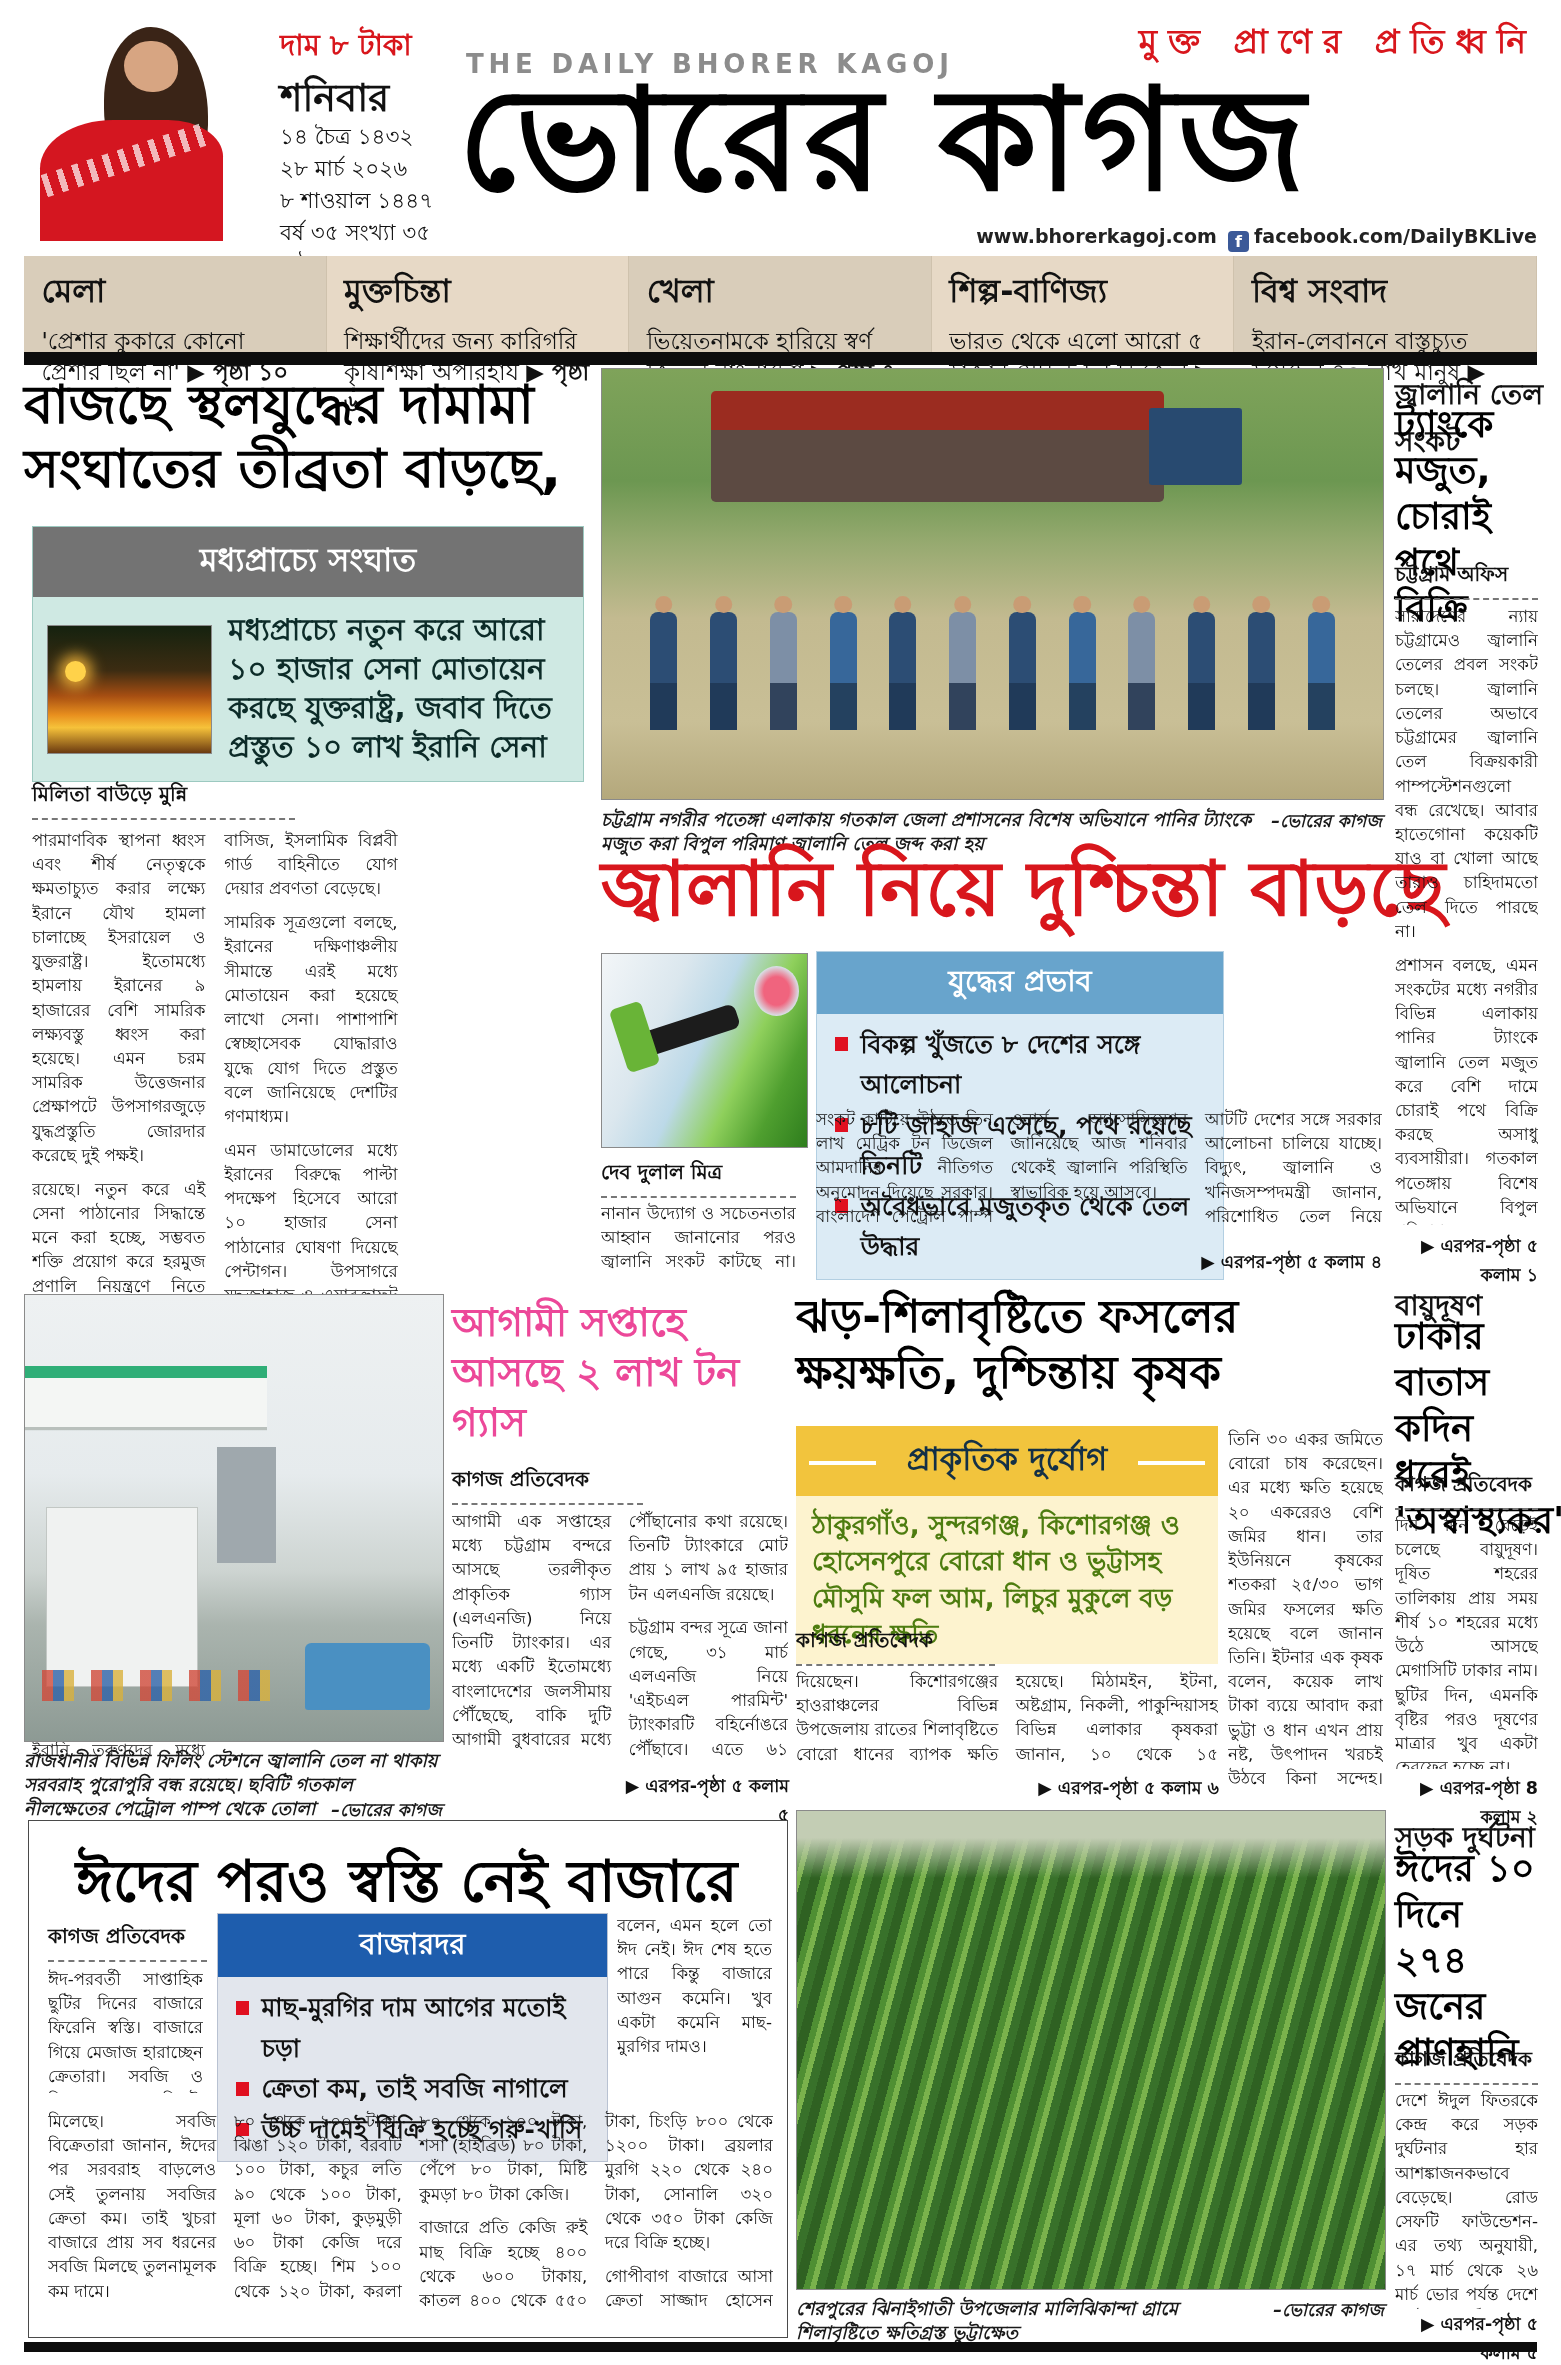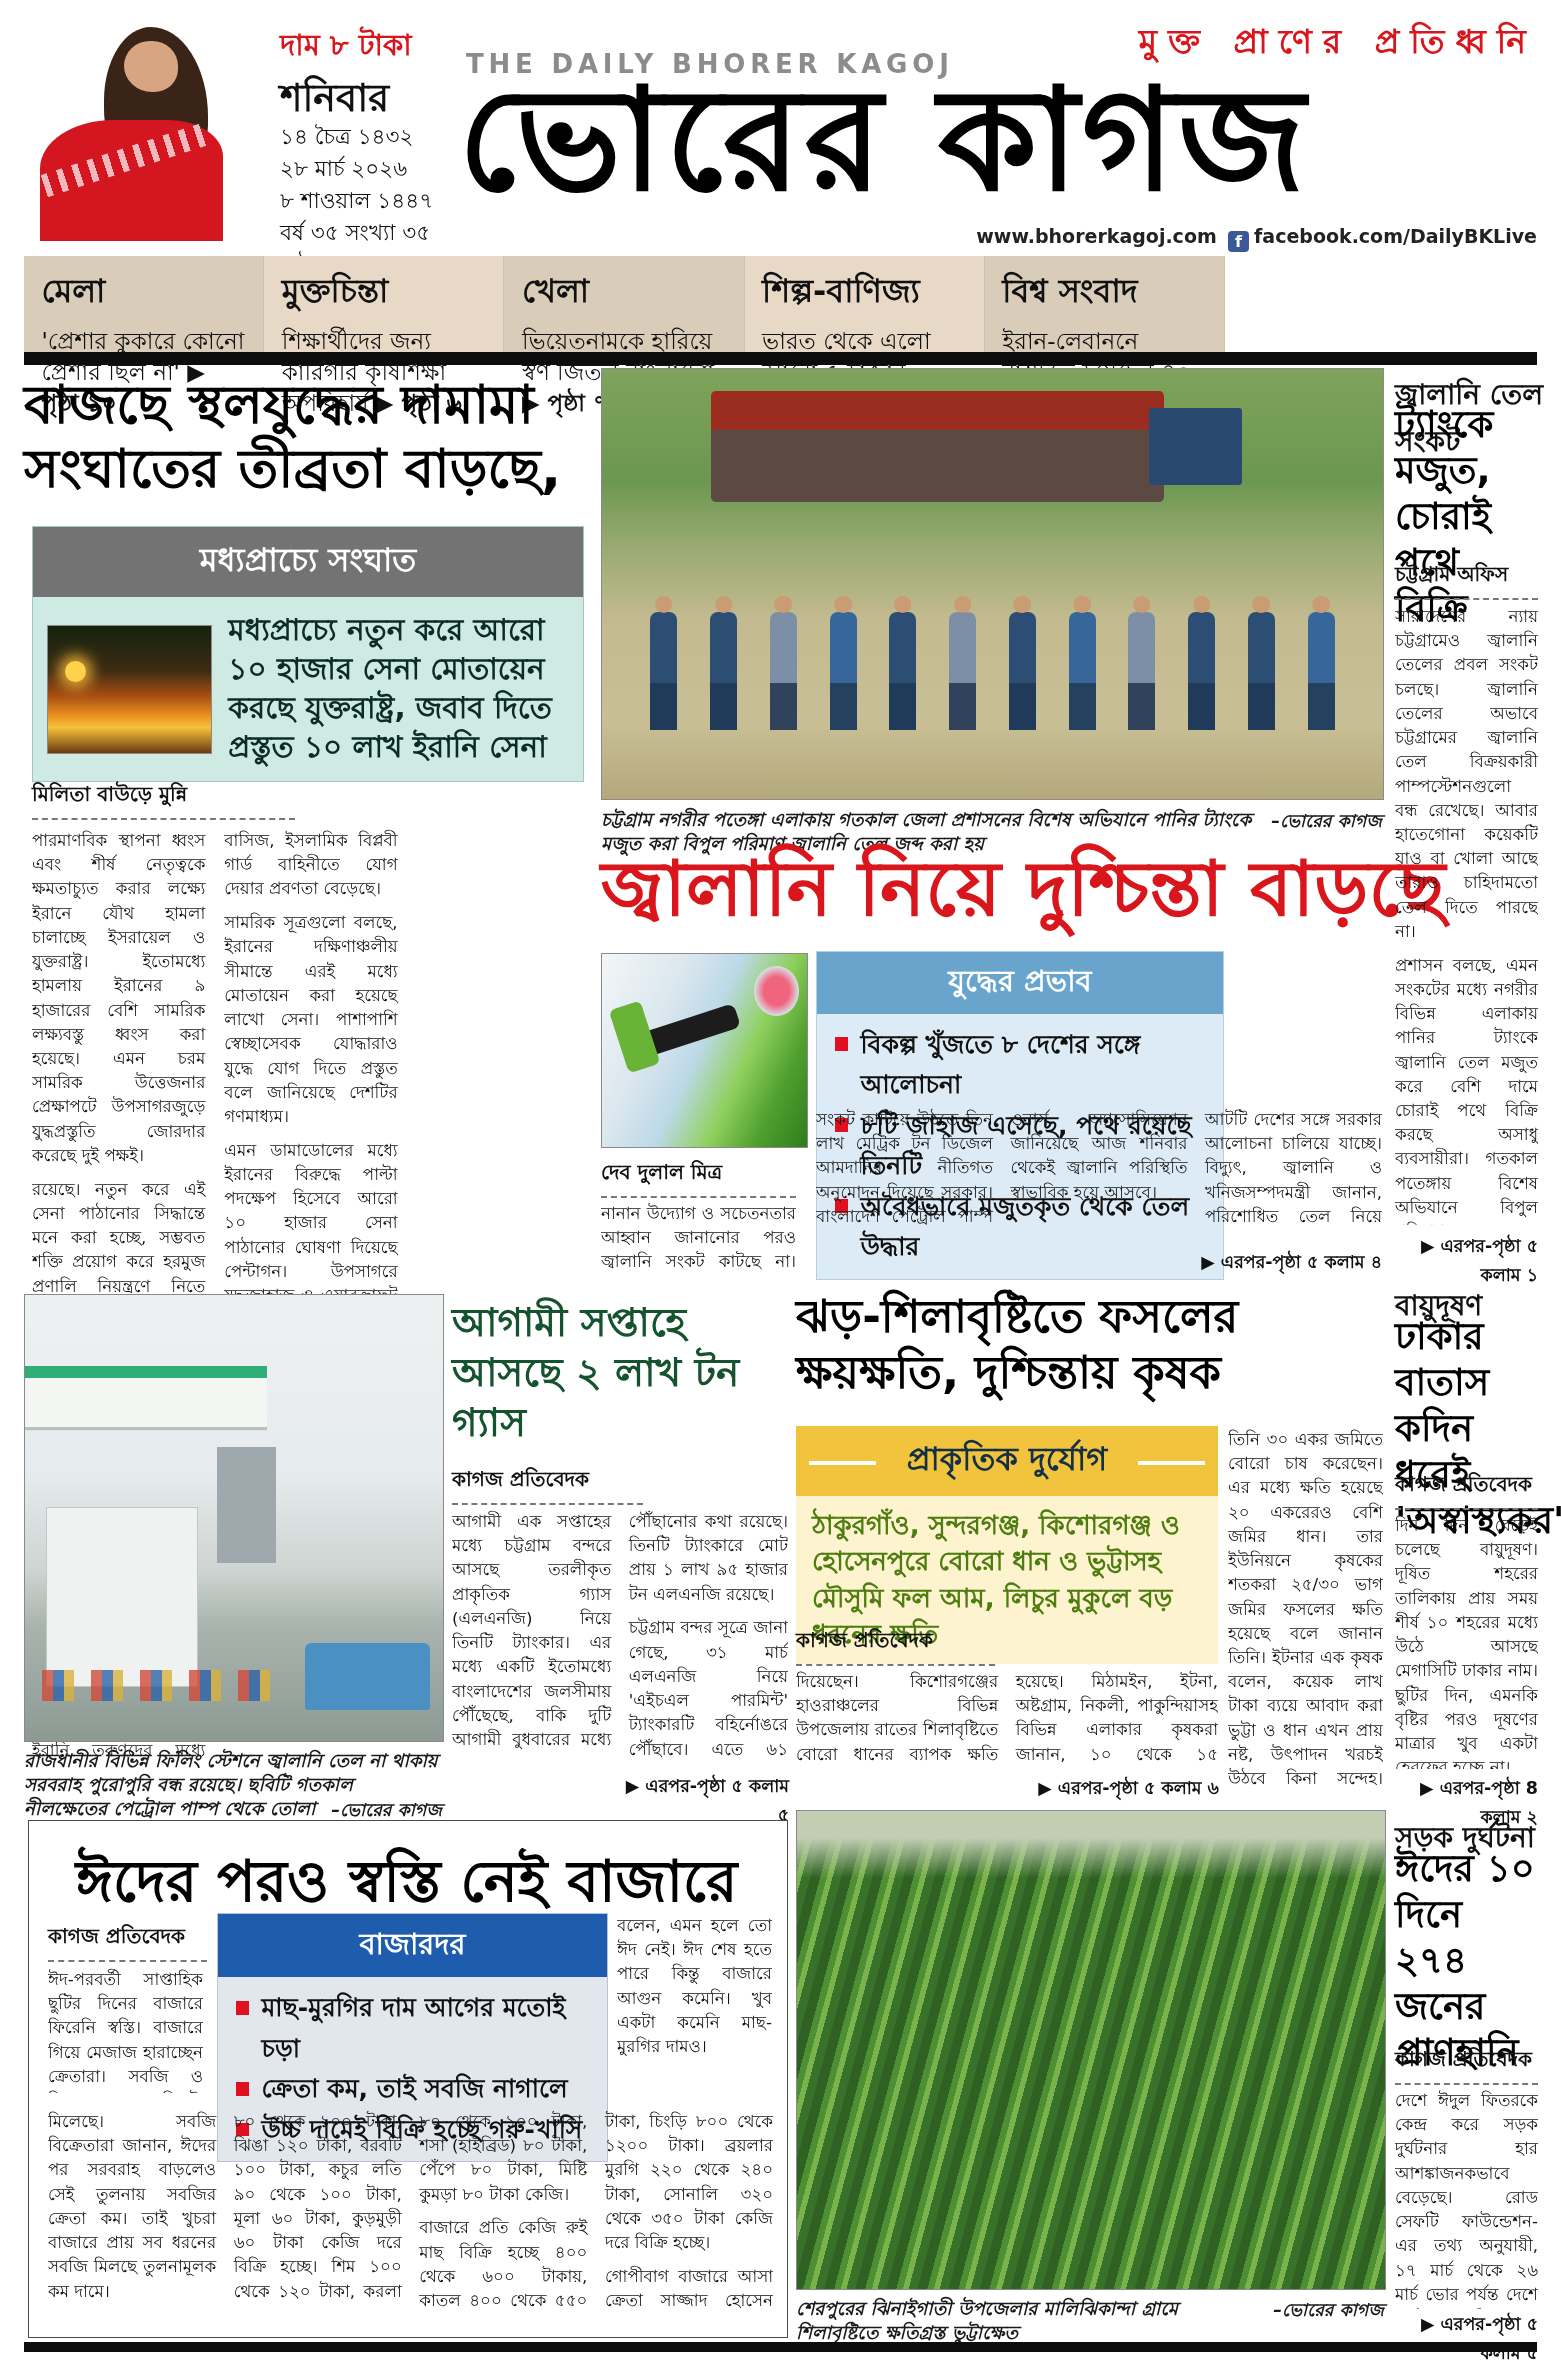--- a/index.html
+++ b/index.html
@@ -52,21 +52,21 @@
   #gold-box .box-head::before,#gold-box .box-head::after{content:"";position:absolute;top:50%;height:4px;background:#fff;width:16%;}
   #gold-box .box-head::before{left:3%;} #gold-box .box-head::after{right:3%;}
   #gold-text{font-weight:700;font-size:26px;line-height:1.4;color:#4d7c0f;padding:11px 16px;}
   #bazar-box{background:#e2e6ed;border:0.8px solid #b9c2d2;}
   #bazar-box .box-head{background:#1e5dad;font-size:29px;padding:7.2px 0;}
   #bazar-box ul.bullets li{font-size:25px;}
   
   #lead-headline{font-weight:700;font-size:53px;line-height:1.2;color:#000;}
   #fuel-headline{font-weight:700;font-size:76px;color:#d8161c;text-align:center;line-height:1.05;white-space:nowrap;}
   #storm-headline{font-weight:700;font-size:45px;line-height:1.25;color:#000;}
-  #gas-headline{font-weight:700;font-size:39px;line-height:1.28;color:#14532d;}
+  #gas-headline{font-weight:700;font-size:39px;line-height:1.28;color:#ec4899;}
   #market-headline{font-weight:700;font-size:57px;color:#000;text-align:center;}
   
   #photo-model{border:none;background:#fff;}
   .md-hair{position:absolute;left:34%;top:8%;width:42%;height:70%;background:#3a2417;border-radius:45% 55% 40% 50%;}
   .md-face{position:absolute;left:42%;top:14%;width:22%;height:22%;background:#d7a582;border-radius:50% 50% 46% 54%;}
   .md-saree{position:absolute;left:8%;top:48%;width:74%;height:52%;background:#d41620;border-radius:40% 30% 0 0;}
   .md-border{position:absolute;left:8%;top:60%;width:70%;height:10%;background:
       repeating-linear-gradient(90deg,#fff 0 6.4px,transparent 6.4px 16px);opacity:.7;transform:rotate(-18deg);}
   #photo-fire{background:linear-gradient(180deg,#15220f 0%,#3c2c12 35%,#a64e12 55%,#e88f1e 70%,#f6c23a 80%,#6b3a10 100%);}
   .fire-dot{position:absolute;left:10%;top:28%;width:21px;height:21px;border-radius:50%;background:#ffd24a;box-shadow:0 0 14.3px 6.4px rgba(255,190,60,.8);}
@@ -112,21 +112,21 @@
 <div class="abs dateline" style="left:280px;top:217px;">বর্ষ ৩৫ সংখ্যা ৩৫</div>
 <div class="abs dateline" style="left:280px;top:249px;">পৃষ্ঠা ১২</div>
 
 <div class="abs" id="slogan" style="left:916px;top:16px;width:621px;">মুক্ত প্রাণের প্রতিধ্বনি</div>
 <div class="abs" id="masthead-en" style="left:466px;top:49px;">THE DAILY BHORER KAGOJ</div>
 <div class="abs" id="masthead-bn" style="left:458px;top:68px;width:1083px;">ভোরের কাগজ</div>
 <div class="abs" id="webline" style="left:916px;top:225px;width:621px;">
   <span>www.bhorerkagoj.com</span><span class="fb-icon"></span><span>facebook.com/DailyBKLive</span>
 </div>
 
-<div class="abs" id="nav" style="left:24px;top:256px;width:1201px;height:96px;">
+<div class="abs" id="nav" style="left:24px;top:256px;width:1513px;height:96px;">
   <div class="nav-cell">
     <div class="nav-sec">মেলা</div>
     <div class="nav-teaser"><span>'প্রেশার কুকারে কোনো প্রেশার ছিল না'</span> <span class="nav-page">▶ পৃষ্ঠা ১০</span></div>
   </div>
   <div class="nav-cell">
     <div class="nav-sec">মুক্তচিন্তা</div>
     <div class="nav-teaser"><span>শিক্ষার্থীদের জন্য কারিগরি কৃষিশিক্ষা অপরিহার্য</span> <span class="nav-page">▶ পৃষ্ঠা ৬</span></div>
   </div>
   <div class="nav-cell">
     <div class="nav-sec">খেলা</div>

